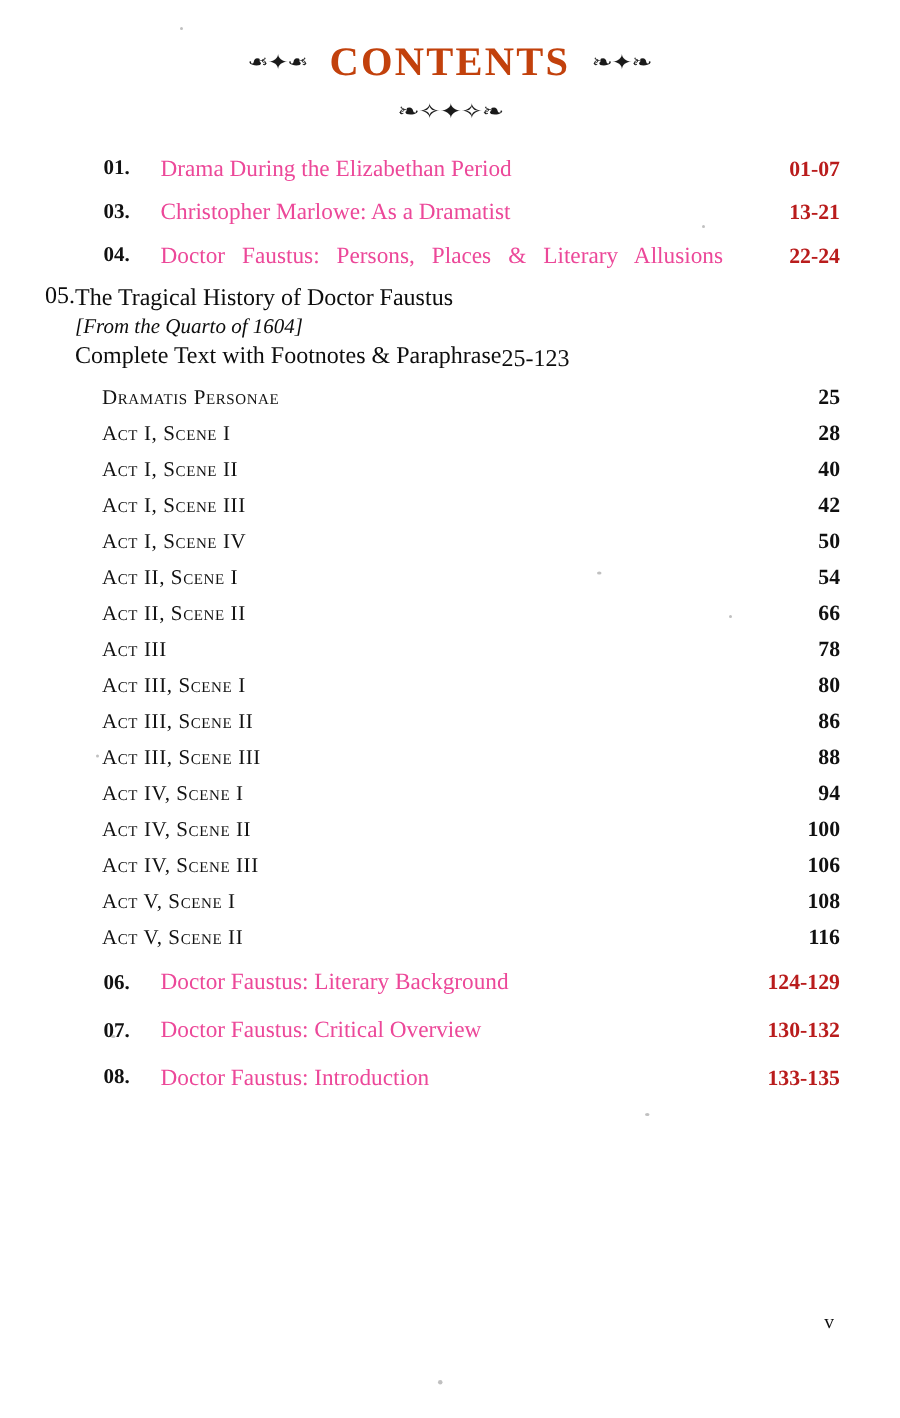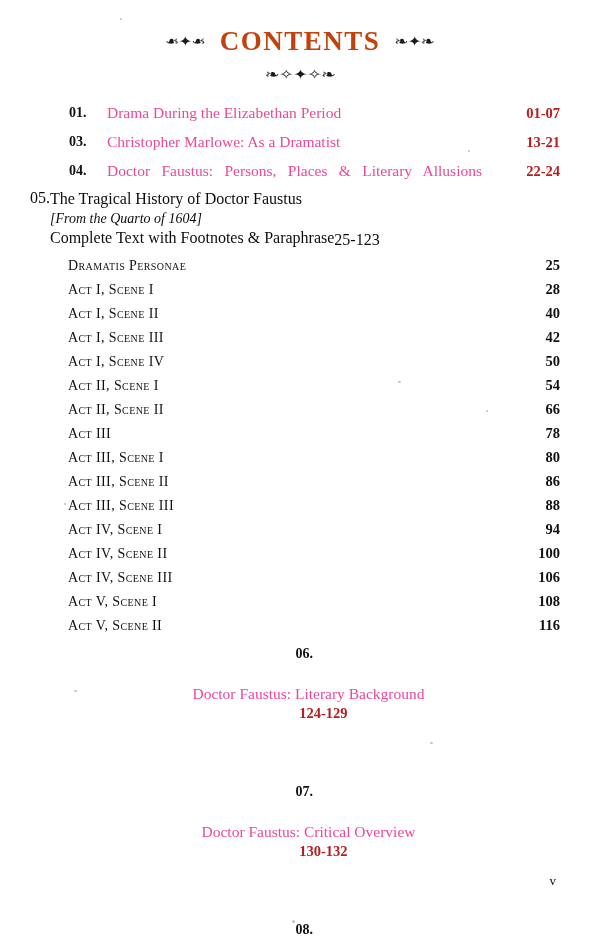--- a/index.html
+++ b/index.html
@@ -132,21 +132,21 @@
   .sub-entry .pages {
     flex: 0 0 66px;
     width: 66px;
     text-align: right;
     font-size: 14.5px;
     font-weight: 600;
     color: #111;
   }
 
   .tail-entries { margin-top: 11px; }
-  .tail-entries .entry { margin-bottom: 12px; flex-direction: column; }
+  .tail-entries .entry { margin-bottom: 12px; }
 
   .folio {
     position: absolute;
     right: 44px;
     bottom: 56px;
     font-size: 13px;
     color: #111;
   }
 
   .speck {
@@ -272,20 +272,21 @@
         <span class="title">Doctor Faustus: Literary Background</span>
         <span class="pages">124-129</span>
       </div>
       <div class="entry">
         <span class="num">07.</span>
         <span class="title">Doctor Faustus: Critical Overview</span>
         <span class="pages">130-132</span>
       </div>
       <div class="entry">
         <span class="num">08.</span>
+        <span class="title">Doctor Faustus: Introduction</span>
         <span class="pages">133-135</span>
       </div>
     </div>
 
   </div>
 
   <div class="folio">v</div>
 
   <span class="speck" style="left:120px; top:18px; width:2px; height:2px;"></span>
   <span class="speck" style="left:468px; top:150px; width:2px; height:2px;"></span>

